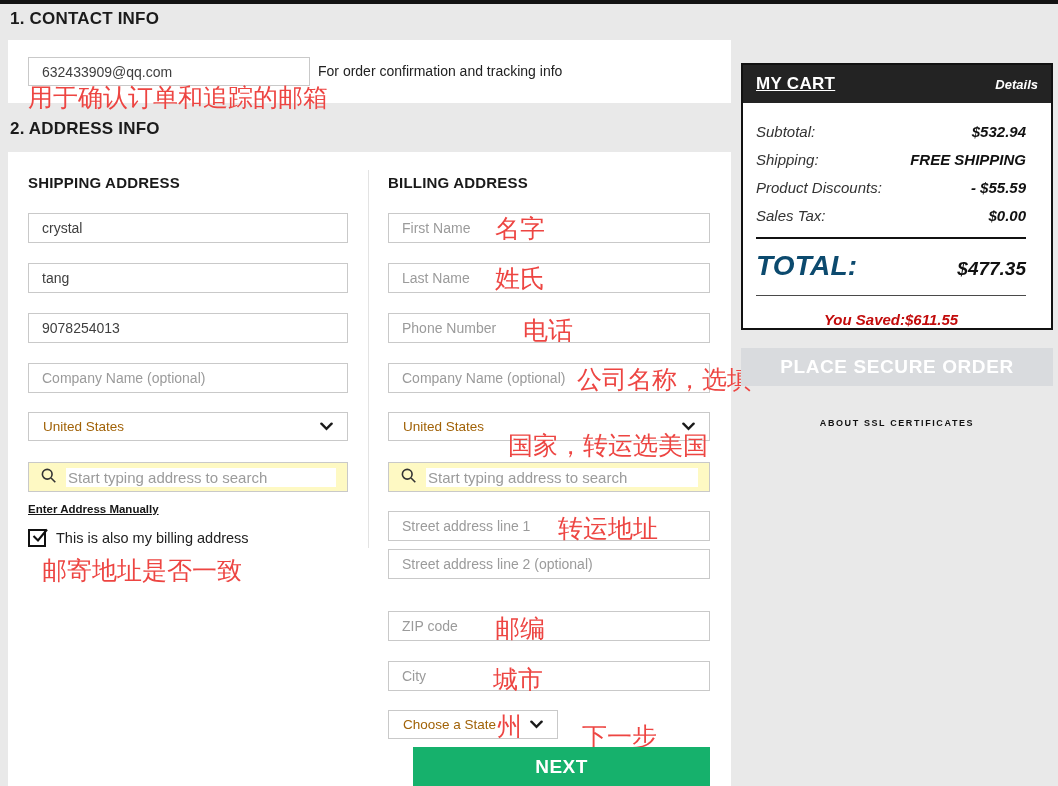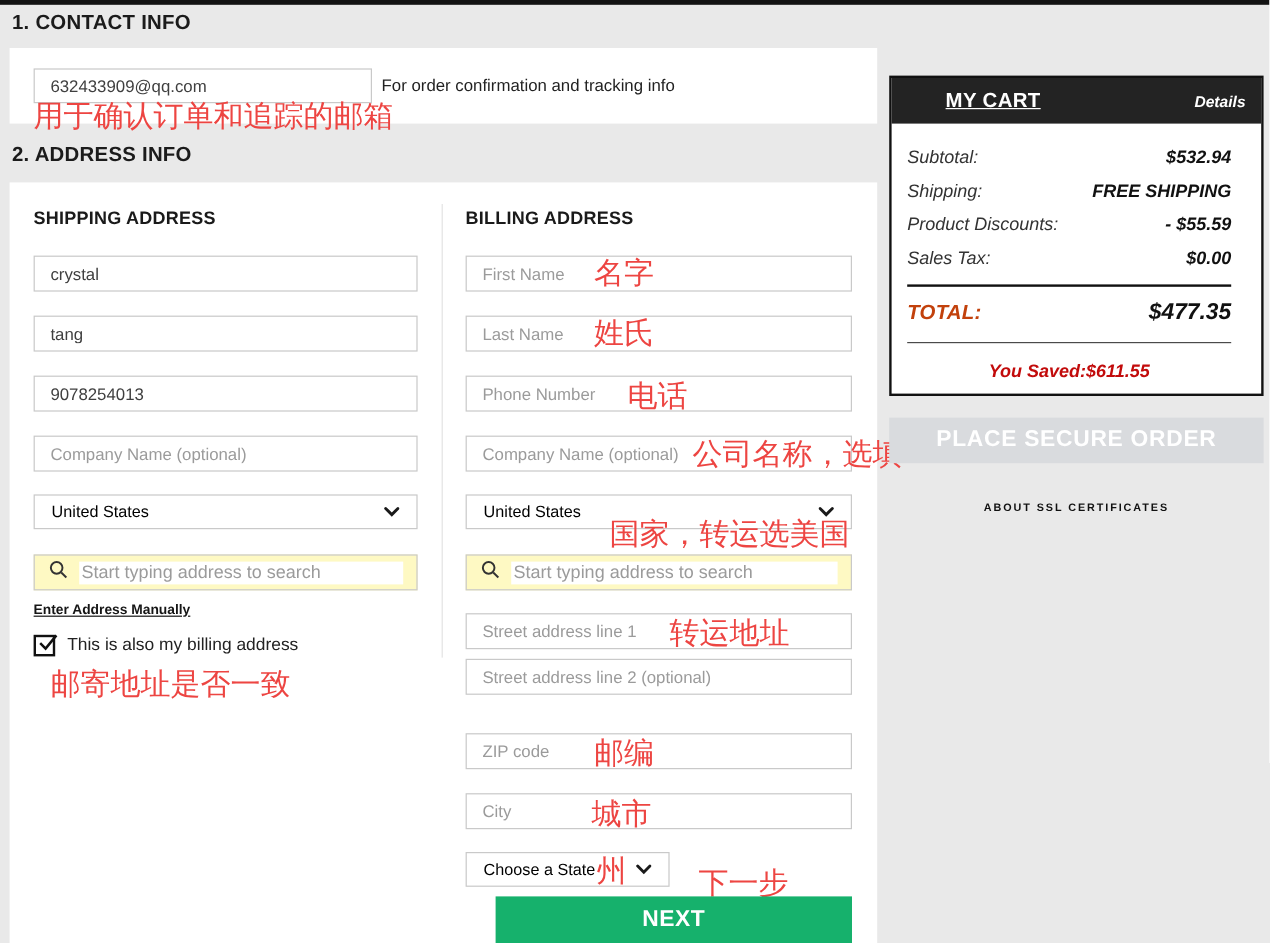--- a/index.html
+++ b/index.html
@@ -18,21 +18,21 @@
   .contact-card { left:8px; top:40px; width:723px; height:63px; }
   .address-card { left:8px; top:152px; width:723px; height:634px; }
 
   .txt { position:absolute; height:30px; border:1px solid #c9c9c9; background:#fff;
     font-family:"Liberation Sans",sans-serif; font-size:14px; color:#3f3f3f;
     padding:0 13px; outline:none; }
   .txt::placeholder { color:#9b9b9b; opacity:1; }
 
   .sel { position:absolute; height:29px; border:1px solid #c9c9c9; background:#fff;
     display:flex; align-items:center; justify-content:space-between;
-    padding:0 14px; font-size:13.5px; color:#000000; cursor:pointer; }
+    padding:0 14px; font-size:13.5px; color:#a16207; cursor:pointer; }
 
   .searchbox { position:absolute; height:30px; border:1px solid #c9c9c9; background:#fef9c3;
     display:flex; align-items:center; padding:0 11px; }
   .searchbox input { border:none; outline:none; flex:1; font-family:"Liberation Sans",sans-serif;
     font-size:15px; color:#3f3f3f; margin-left:9px; min-width:0; }
   .searchbox input::placeholder { color:#9b9b9b; opacity:1; }
 
   .col-title { position:absolute; top:22px; font-size:15px; font-weight:bold;
     color:#1a1a1a; letter-spacing:0.2px; }
 
@@ -55,30 +55,30 @@
 
   .next-btn { position:absolute; left:405px; top:595px; width:297px; height:39px;
     background:#16b16c; color:#fff; font-size:19px; font-weight:bold; letter-spacing:0.5px;
     display:flex; align-items:center; justify-content:center; cursor:pointer; border:none; }
 
   .cart { position:absolute; left:741px; top:63px; width:312px; height:267px;
     border:2px solid #111; background:#fff; }
   .cart-header { height:38px; background:#232323; display:flex; align-items:center;
     justify-content:space-between; padding:0 13px; }
   .cart-title { color:#fff; font-size:17px; font-weight:bold; letter-spacing:0.3px;
-    text-decoration:underline; cursor:pointer;margin-left:32px; }
+    text-decoration:underline; cursor:pointer; }
   .cart-details { color:#fff; font-size:13px; font-style:italic; font-weight:600; cursor:pointer; }
   .cart-body { padding:9px 25px 0 13px;font-style:italic; }
   .cart-row { display:flex; justify-content:space-between; align-items:baseline; margin:11px 0; }
   .cart-row .lbl { font-size:15px; color:#333; }
   .cart-row .val { font-size:15px; font-weight:bold; color:#111; }
   .rule-thick { border:none; border-top:2px solid #111; margin:13px 0 0 0; }
   .rule-thin  { border:none; border-top:1px solid #4a4a4a; margin:0; }
   .total-row { display:flex; justify-content:space-between; align-items:baseline; margin:11px 0 13px 0; }
-  .total-row .lbl { font-size:17px; font-weight:bold; color:#c2410c; letter-spacing:0.2px; }
+  .total-row .lbl { font-size:28px; font-weight:bold; color:#0c4a6e; letter-spacing:0.2px; }
   .total-row .val { font-size:19px; font-weight:bold; color:#111; }
   .saved-row { display:flex; justify-content:center; align-items:baseline; margin-top:15px; }
   .saved-row .lbl, .saved-row .val { font-size:15px; font-weight:bold; color:#c20b0b; }
 
   .place-order { position:absolute; left:741px; top:348px; width:312px; height:38px;
     background:#d9dbde; color:#ffffff; font-size:19px; font-weight:bold; letter-spacing:0.6px;
     display:flex; align-items:center; justify-content:center; cursor:pointer; border:none; }
   .ssl-note { position:absolute; left:741px; top:418px; width:312px; text-align:center;
     font-size:9px; font-weight:bold; letter-spacing:1.6px; color:#111; }
 

